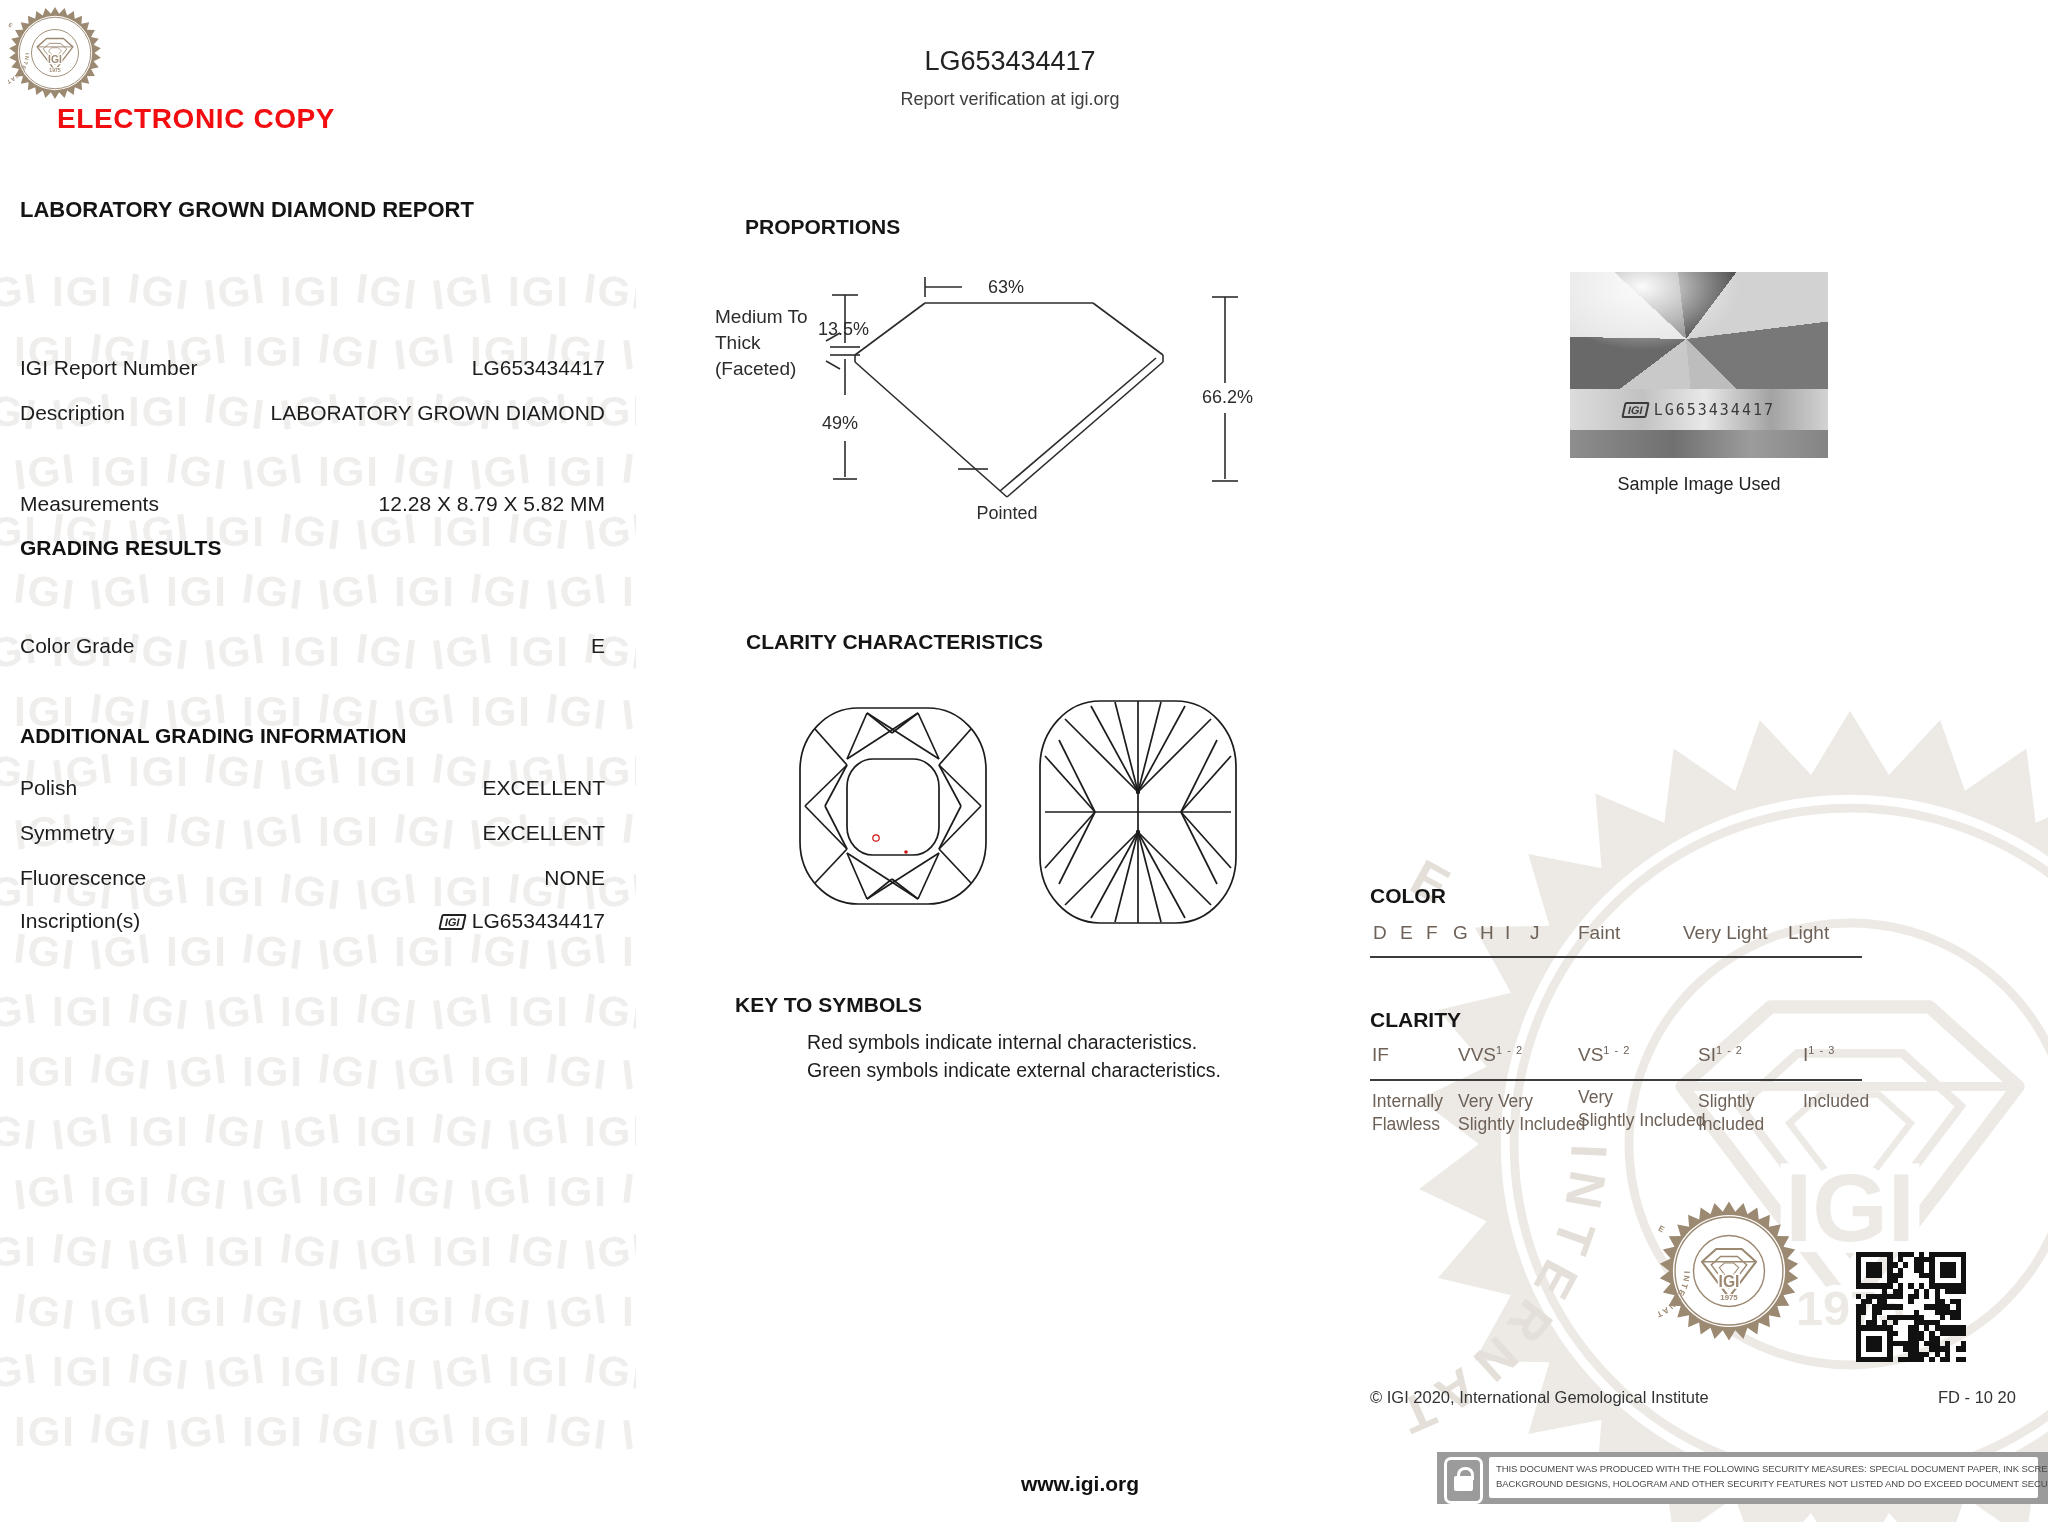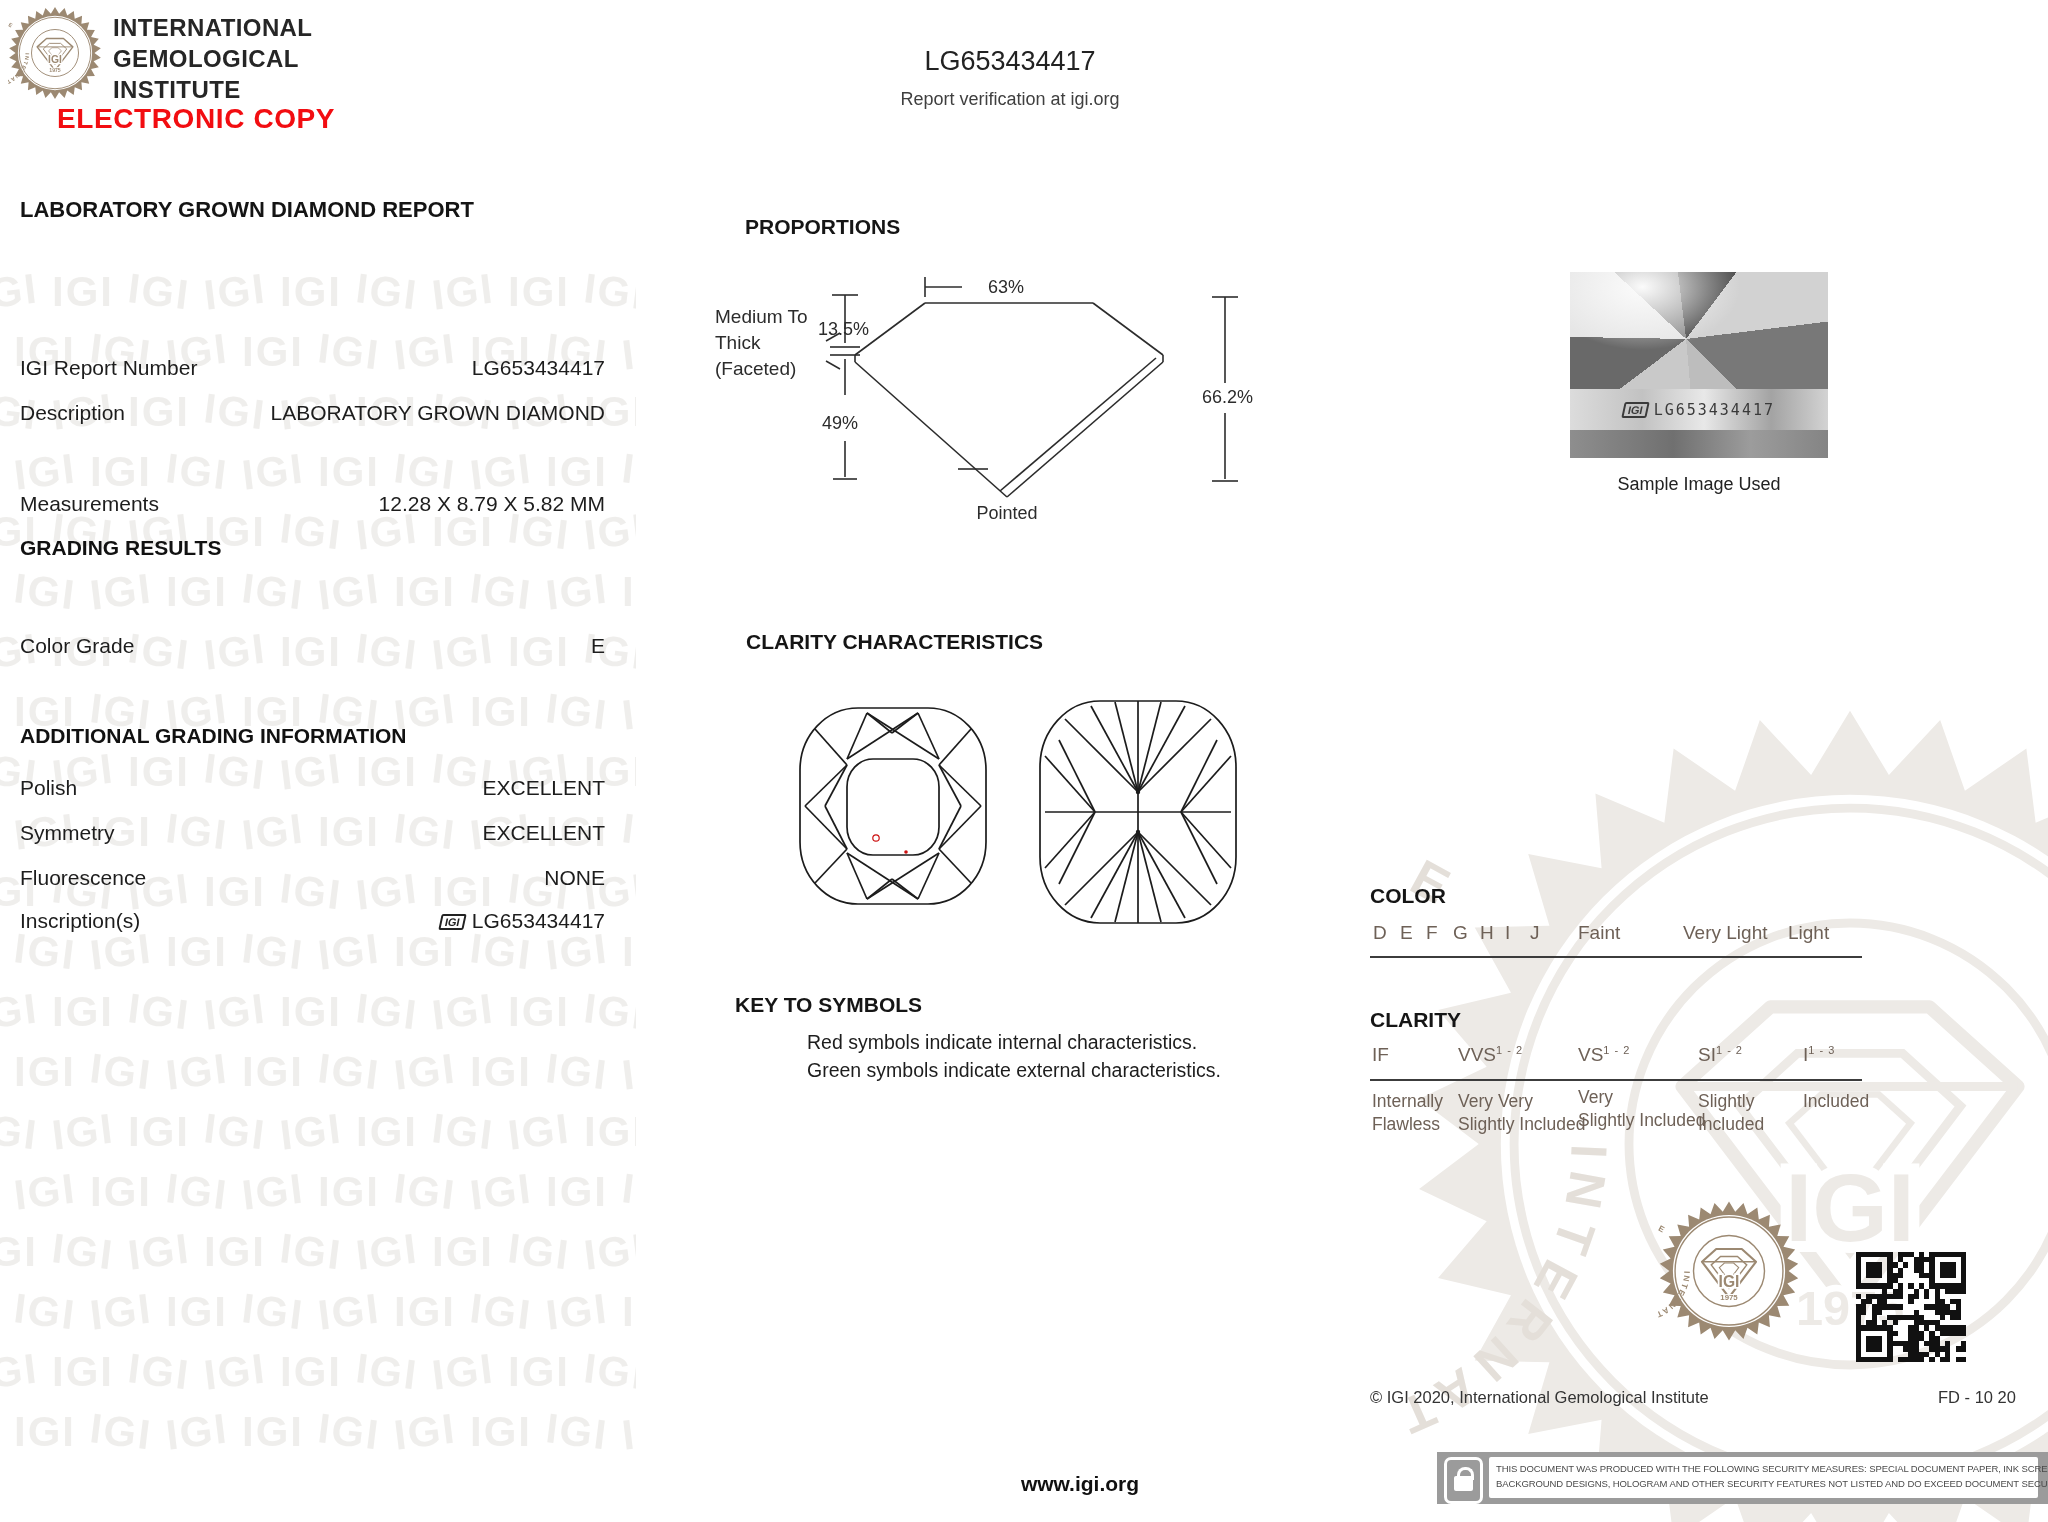--- a/index.html
+++ b/index.html
@@ -294,25 +294,20 @@
       <path id="cp1" d="M -63,0 A 63,63 0 1,1 -63,-0.05" fill="none"></path>
       <text font-size="11.5" font-weight="bold" fill="#9c8972" letter-spacing="2.5"><textPath href="#cp1">INTERNATIONAL GEMOLOGICAL INSTITUTE</textPath></text>
       <circle r="50" fill="none" stroke="#9c8972" stroke-width="2"></circle>
       <polygon points="-38,-13 -18,-31 18,-31 38,-13 0,37" fill="#ffffff" stroke="#9c8972" stroke-width="3" stroke-linejoin="round"></polygon>
       <line x1="-38" y1="-13" x2="38" y2="-13" stroke="#9c8972" stroke-width="2"></line>
       <polygon points="-25,-8.6 -11.9,-20.5 11.9,-20.5 25,-8.6 0,24.4" fill="none" stroke="#9c8972" stroke-width="2"></polygon>
       <polygon points="-13.7,-4.7 -6.5,-11.2 6.5,-11.2 13.7,-4.7 0,13.3" fill="none" stroke="#9c8972" stroke-width="1.5"></polygon>
       <text y="22" text-anchor="middle" font-size="22" font-weight="bold" fill="#9c8972" stroke="#ffffff" stroke-width="5" paint-order="stroke">IGI</text>
       <text y="41" text-anchor="middle" font-size="11" font-weight="bold" fill="#9c8972" stroke="#ffffff" stroke-width="3" paint-order="stroke">1975</text>
     </svg>
-  <div class="abs org">
-    <div>INTERNATIONAL</div>
-    <div>GEMOLOGICAL</div>
-    <div>INSTITUTE</div>
-  </div>
   <div class="abs electronic">ELECTRONIC COPY</div>
   <div class="abs rtitle">LABORATORY GROWN DIAMOND REPORT</div>
 
   <div class="abs head-center">
     <div class="num">LG653434417</div>
     <div class="ver">Report verification at igi.org</div>
   </div>
 
 
   <div class="lrow" style="top:356px">

